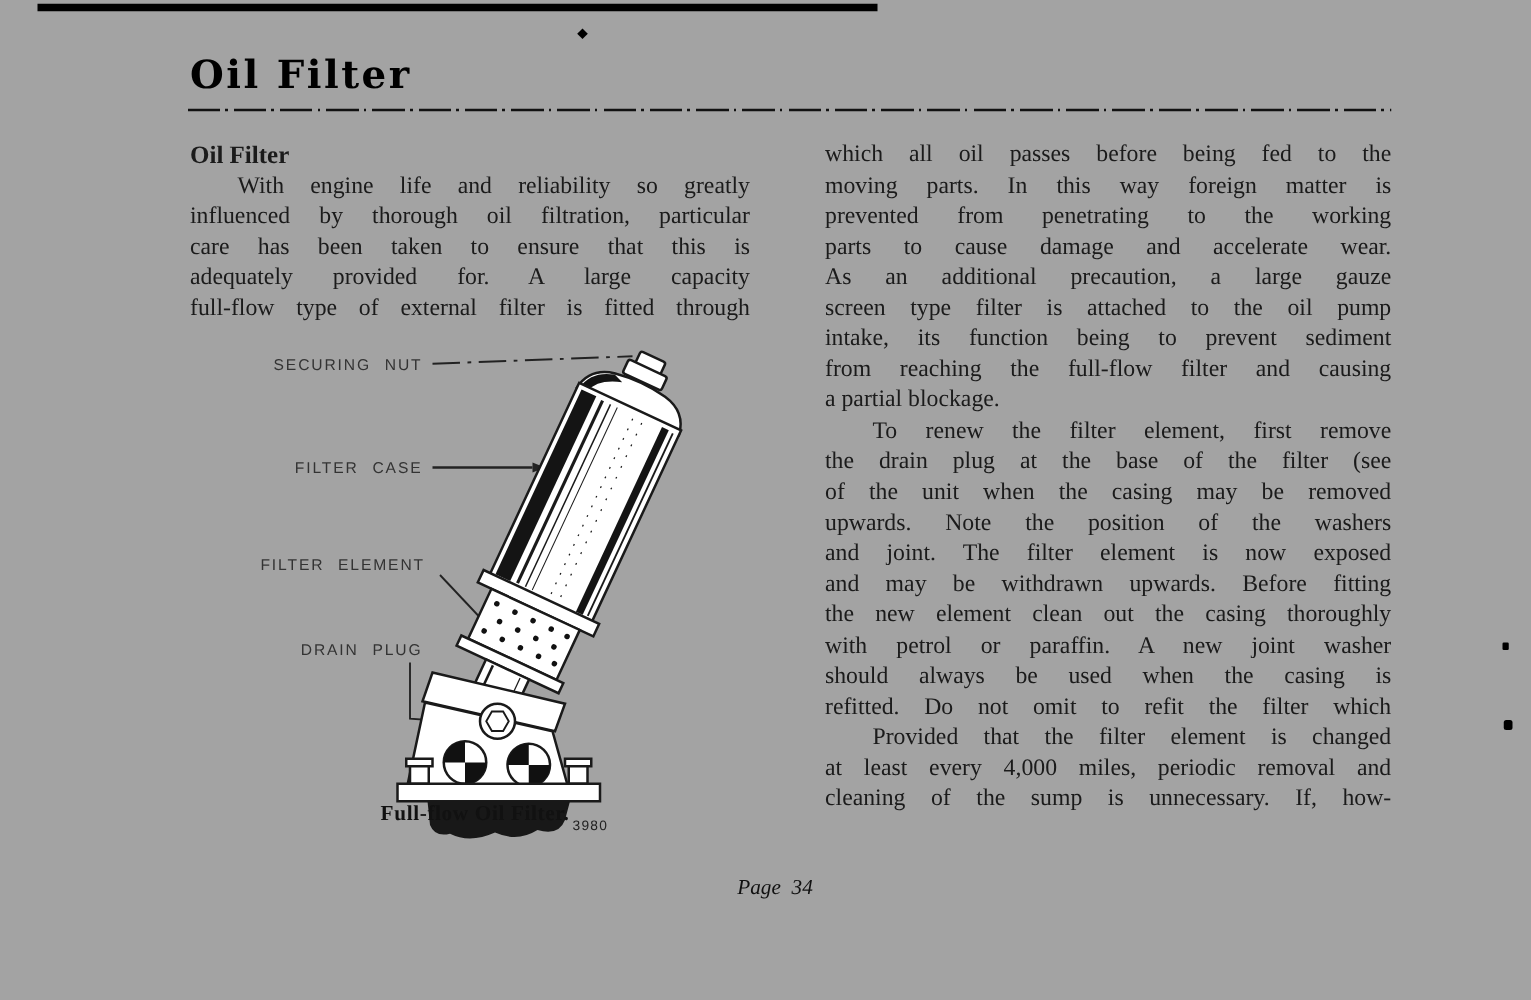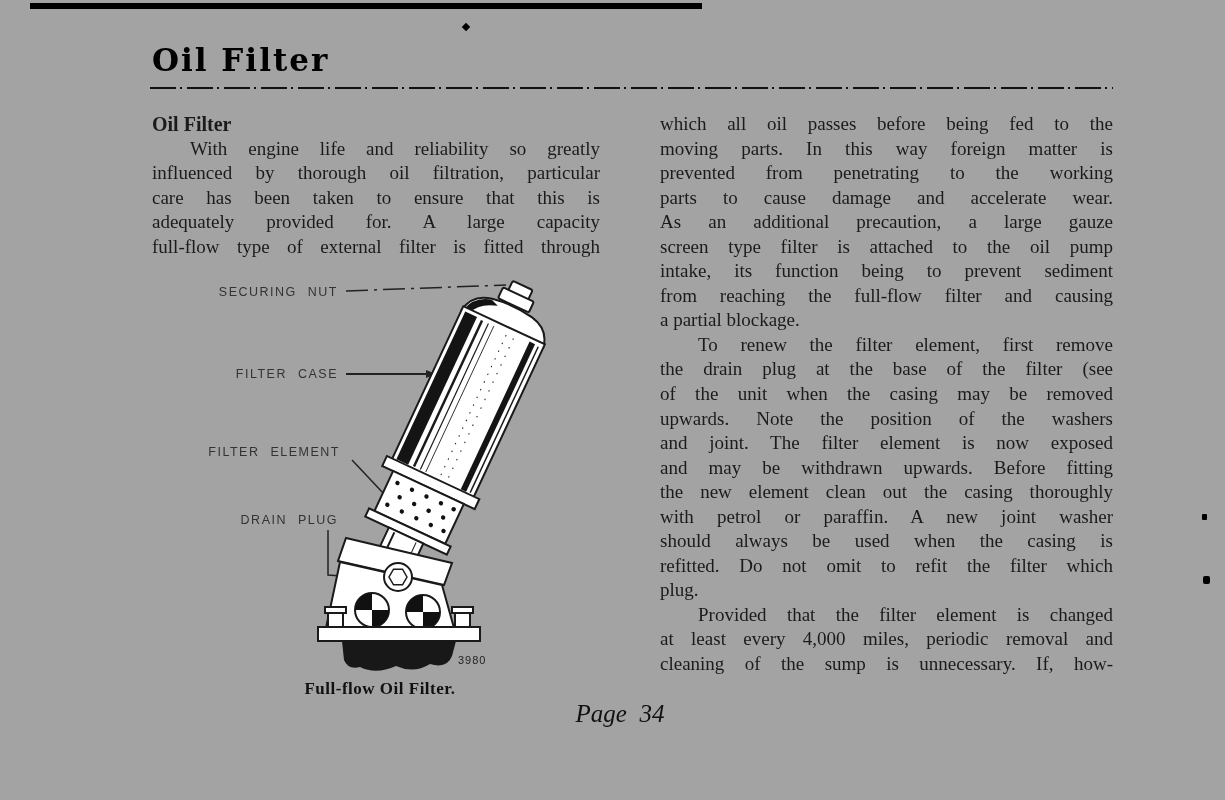--- a/index.html
+++ b/index.html
@@ -23,26 +23,26 @@
   .bline{font-size:19px;height:24.55px;white-space:normal;
          text-align:justify;text-align-last:justify;}
   .bline.flush{text-align-last:left;}
   .bline.indent{text-indent:38px;}
 
   
   #figure{position:absolute;left:200px;top:272px;width:400px;height:400px;}
   .lbl{font-family:"Liberation Sans",sans-serif;font-size:12.5px;letter-spacing:1.5px;
        word-spacing:6px;fill:#333;}
   .fignum{font-family:"Liberation Sans",sans-serif;font-size:11px;fill:#222;letter-spacing:1px;}
-  .caption{position:absolute;left:280px;top:679px;width:200px;text-align:center;
+  .caption{position:absolute;left:280px;top:641px;width:200px;text-align:center;
            font-weight:bold;font-size:17px;letter-spacing:0.5px;color:#111;}
 
   
   .pagenum{position:absolute;left:555px;top:700px;width:130px;text-align:center;
-           font-style:italic;font-size:25px;white-space:pre;color:#111;}
+           font-style:italic;font-size:17px;white-space:pre;color:#111;}
 
   
   .speck{position:absolute;background:#000;}
   .speck.diamond{transform:rotate(45deg);}
 </style>
 </head>
 <body>
 
 <div id="page">
 
@@ -77,21 +77,20 @@
         <div class="bline indent">To renew the filter element, first remove</div>
         <div class="bline">the drain plug at the base of the filter (see</div>
         <div class="bline">of the unit when the casing may be removed</div>
         <div class="bline">upwards.  Note the position of the washers</div>
         <div class="bline">and joint.  The filter element is now exposed</div>
         <div class="bline">and may be withdrawn upwards.  Before fitting</div>
         <div class="bline">the new element clean out the casing thoroughly</div>
         <div class="bline">with petrol or paraffin.  A new joint washer</div>
         <div class="bline">should always be used when the casing is</div>
         <div class="bline">refitted.  Do not omit to refit the filter which</div>
-        <div class="bline flush">plug.</div>
         <div class="bline indent">Provided that the filter element is changed</div>
         <div class="bline">at least every 4,000 miles, periodic removal and</div>
         <div class="bline">cleaning of the sump is unnecessary.  If, how-</div>
       </div>
   </div>
 
   <svg id="figure" viewBox="0 0 400 400">
 
     <text class="lbl" x="138" y="24" text-anchor="end">SECURING NUT</text>
     <text class="lbl" x="138" y="106" text-anchor="end">FILTER CASE</text>

